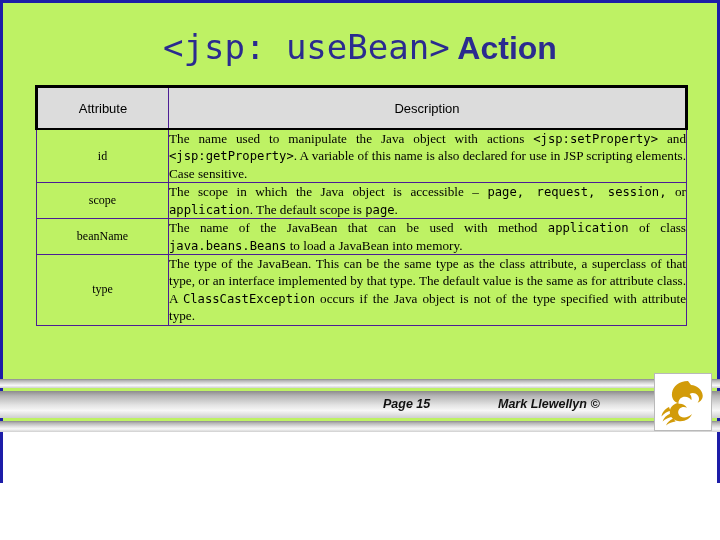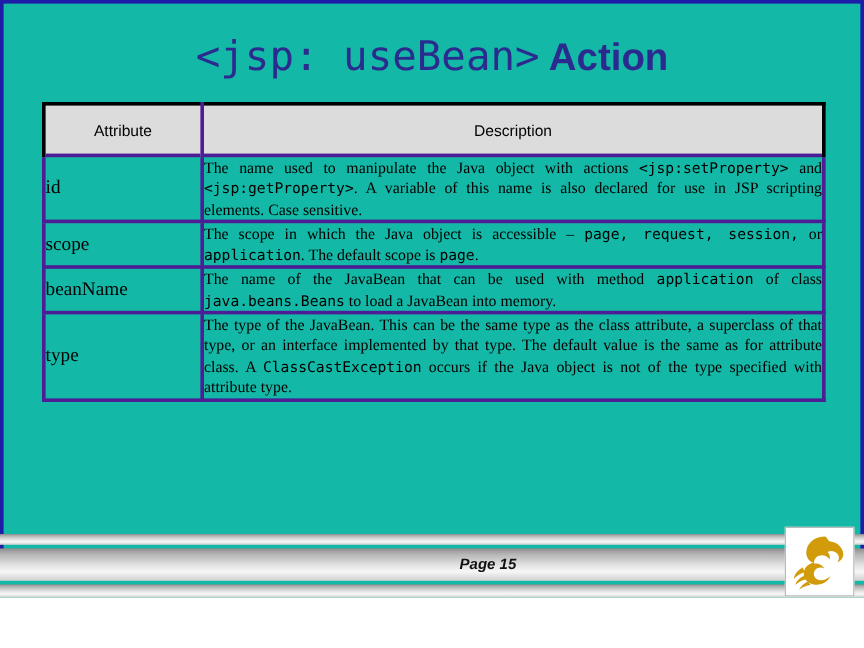--- a/index.html
+++ b/index.html
@@ -11,23 +11,23 @@
     width: 720px;
     height: 540px;
     overflow: hidden;
     font-family: "Liberation Sans", sans-serif;
   }
 
   
   #slide {
     position: relative;
     width: 720px;
-    height: 498px;
+    height: 432px;
     box-sizing: border-box;
-    background: #14b8a6;
+    background: #bef264;
   }
   .edge-left, .edge-right {
     position: absolute;
     top: 0;
     width: 3px;
     height: 483px;
     background: #1d1da8;
   }
   .edge-left  { left: 0; }
   .edge-right { right: 0; }
@@ -71,41 +71,42 @@
   table#attr-table {
     border-collapse: collapse;
     width: 650px;
     table-layout: fixed;
   }
   table#attr-table col.c1 { width: 132px; }
   table#attr-table col.c2 { width: 518px; }
 
   table#attr-table th,
   table#attr-table td {
-    border: 3px solid #4c1d95;
+    border: 1px solid #4c1d95;
     vertical-align: middle;
     padding: 0;
   }
   table#attr-table thead th {
     background: #dcdcdc;
     border-top: 3px solid #000000;
     border-bottom: 2px solid #000000;
     font-family: "Liberation Sans", sans-serif;
     font-size: 13px;
     font-weight: normal;
     color: #000000;
     height: 40px;
     text-align: center;
   }
   table#attr-table thead th.th-attr { border-left: 3px solid #000000; }
   table#attr-table thead th.th-desc { border-right: 3px solid #000000; }
 
   td.attr-cell {
+    text-align: center;
     font-family: "Liberation Serif", serif;
-    font-size: 16px;
+    font-size: 12px;
     color: #000;
     border-left: 3px solid #000000;
   }
   td.desc-cell {
     text-align: justify;
     text-justify: inter-word;
     vertical-align: top;
     font-family: "Liberation Serif", serif;
     font-size: 13.2px;
     line-height: 1.32;
@@ -213,20 +214,21 @@
         </tbody>
     </table>
   </div>
 
   <div id="footer">
     <div class="band band-a"></div>
     <div class="band band-b"></div>
     <div class="band band-c"></div>
 
     <div class="f-text" id="f-page">Page 15</div>
+    <div class="f-text" id="f-author">Mark Llewellyn ©</div>
 
     <div id="logo-box">
       <svg width="54" height="54" viewBox="0 0 54 54" aria-hidden="true">
         <rect x="0" y="0" width="54" height="54" fill="#ffffff"></rect>
         <g fill="#d29b09">
           <path d="M33 7 C24 7 18 12 17 19 C16.3 24 19 28 23 29 C19.5 29.6 16 32 15 36
                    C13.8 41 17 46 23 47 C29.5 48 35 45 37 40 C33.5 43.5 28.5 44.5 25.5 42.5
                    C22.8 40.7 22.5 37 24.5 34.8 C26.3 32.8 29.6 32.4 32 33.8
                    C30 30.5 26.5 29.2 23.5 29.8 C23 27 24.6 24.3 27.4 23.2
                    C30.8 21.9 34.8 23.3 36.3 26.3 C37 24 36.4 21.5 34.6 19.9

